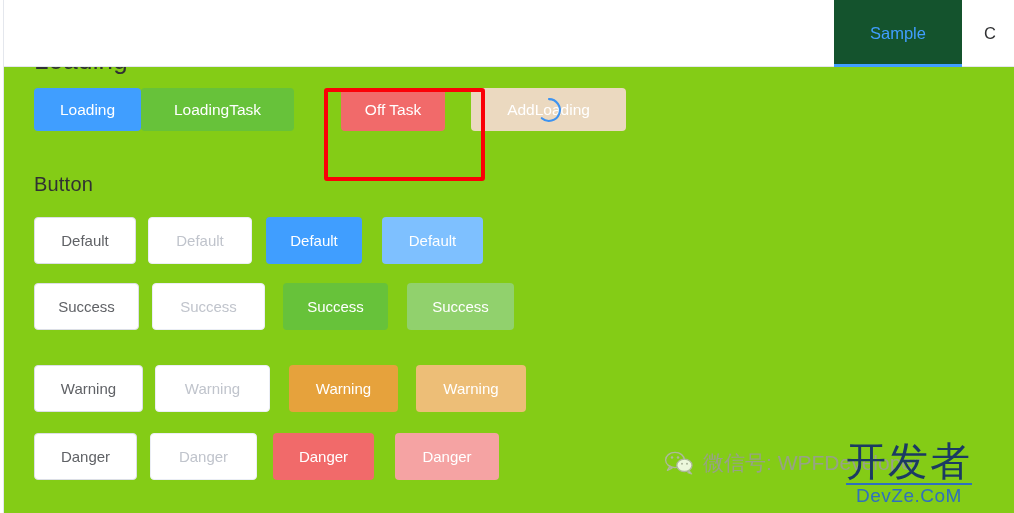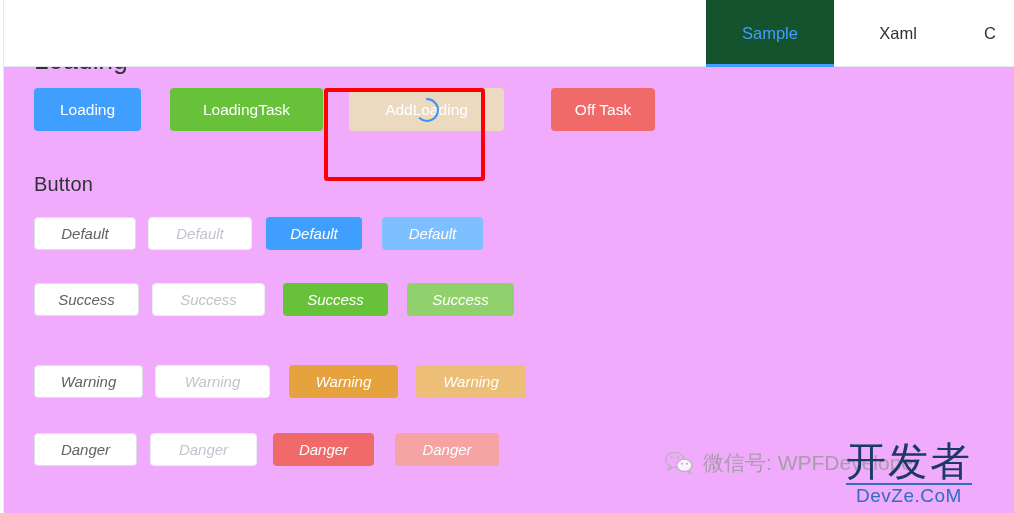--- a/index.html
+++ b/index.html
@@ -80,21 +80,21 @@
     margin-left: 22px;
   }
 
   
   .content {
     position: absolute;
     left: 4px;
     top: 67px;
     right: 0;
     bottom: 0;
-    background: #f0abfc;
+    background: #84cc16;
     overflow: hidden;
   }
 
   
   .clipped-heading {
     position: absolute;
     left: 30px;
     top: -22px;
     font-size: 26px;
     color: #303133;
@@ -127,21 +127,21 @@
   .row-loading {
     left: 30px;
     top: 21px;
     gap: 0;
   }
   .row-loading .btn {
     height: 43px;
     font-size: 15.5px;
   }
   .b-loading   { width: 107px; background:#409eff; color:#fff; }
-  .b-loadtask  { width: 153px; background:#67c23a; color:#fff; margin-left: 29px; }
+  .b-loadtask  { width: 153px; background:#67c23a; color:#fff; }
   .b-addload   { width: 155px; background:#ebd9c0; color:#ffffff; margin-left: 26px; }
   .b-offtask   { width: 104px; background:#f16a6a; color:#fff; margin-left: 47px; }
 
   
   .spinner {
     position: absolute;
     left: 50%;
     top: 50%;
     transform: translate(-50%, -50%);
     width: 27px;
@@ -167,21 +167,21 @@
     position: absolute;
     left: 30px;
     top: 106px;
     font-size: 20px;
     color: #303133;
     letter-spacing: .2px;
   }
 
   
   .palette-row { left: 30px; }
-  .palette-row .btn { height: 33px; font-style: italic; }
+  .palette-row .btn { height: 47px; }
 
   .v-plain {
     background: #ffffff;
     border: 1px solid #dcdfe6;
     color: #606266;
   }
   .v-ghost {
     background: #ffffff;
     border: 1px solid #ebeef5;
     color: #c0c4cc;
@@ -234,53 +234,50 @@
 <body>
 
 <div id="app">
 
   <div class="left-edge-border"></div>
 
   <div class="tabstrip">
     <div class="tab active">
       <span class="tab-label">Sample</span>
     </div>
-    <div class="tab">
-      <span class="tab-label">Xaml</span>
-    </div>
     <div class="tab clipped">
       <span class="tab-label">C</span>
     </div>
   </div>
 
   <div class="content">
 
     <div class="clipped-heading">Loading</div>
 
     <div class="row row-loading">
 
       <div class="btn b-loading">
         <span>Loading</span>
       </div>
 
       <div class="btn b-loadtask">
         <span>LoadingTask</span>
+      </div>
+
+      <div class="btn b-offtask">
+        <span>Off Task</span>
       </div>
 
       <div class="btn b-addload">
         <span>AddLoading</span>
         <span class="spinner">
           <svg width="27" height="27" viewBox="0 0 27 27">
             <path d="M13.5 2.6 a10.9 10.9 0 1 1 -7.2 19.1" fill="none" stroke="#3d93f0" stroke-width="2.1" stroke-linecap="round"></path>
           </svg>
         </span>
-      </div>
-
-      <div class="btn b-offtask">
-        <span>Off Task</span>
       </div>
 
       <div class="annotation-box"></div>
     </div>
 
     <div class="section-title">Button</div>
 
     <div class="row palette-row" style="top:150px">
       <div class="btn v-plain" style="width:102px">
         <span>Default</span>

